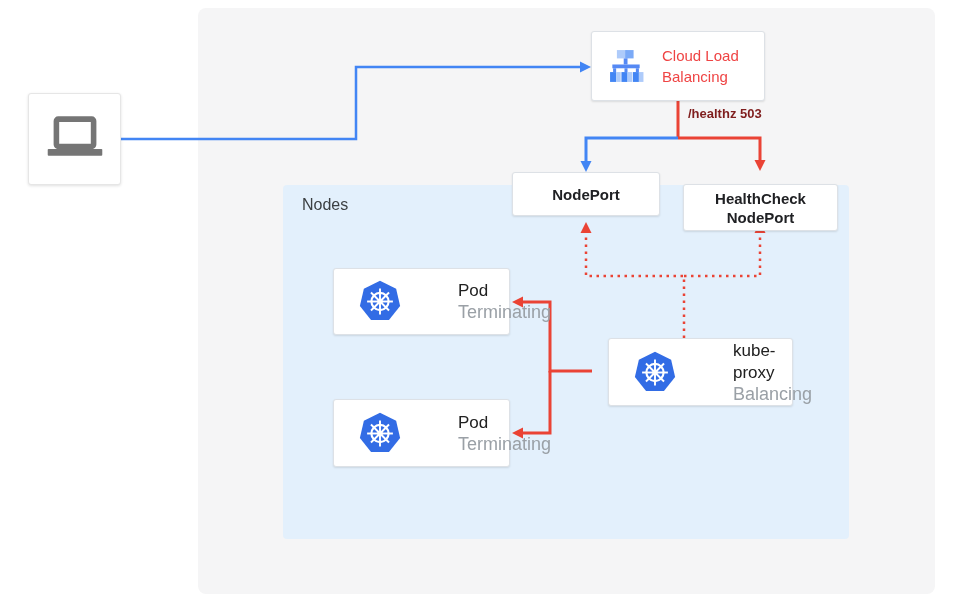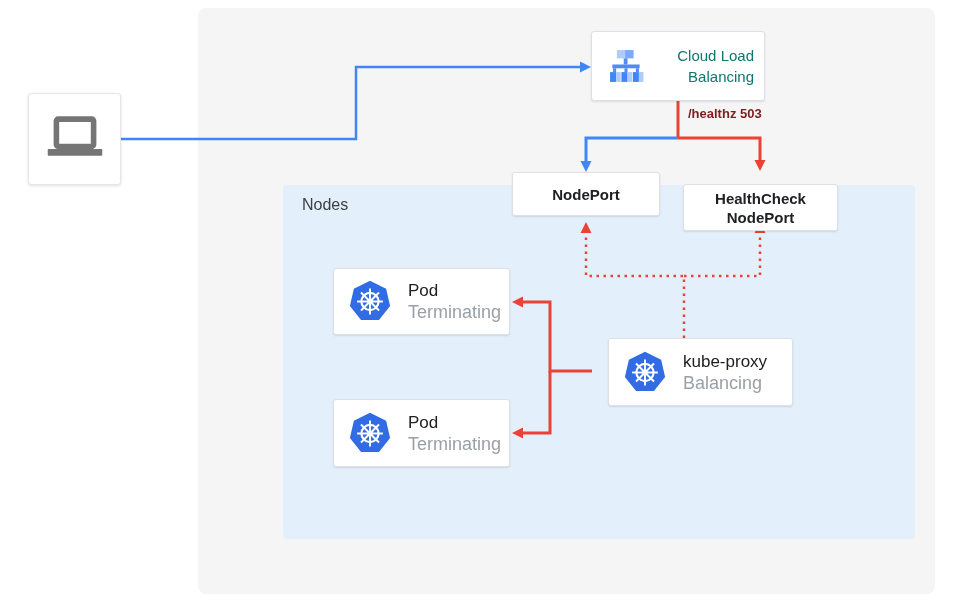--- a/index.html
+++ b/index.html
@@ -1,30 +1,30 @@
 <!DOCTYPE html>
 <html><head>
 <meta charset="utf-8">
 <style>
   html,body{margin:0;padding:0;background:#ffffff;}
   body{font-family:"Liberation Sans","DejaVu Sans",sans-serif;}
   .canvas{position:relative;width:953px;height:612px;background:#ffffff;overflow:hidden;}
   .outer-rect{position:absolute;left:198px;top:8px;width:737px;height:586px;background:#f5f5f6;border-radius:8px;}
-  .nodes-rect{position:absolute;left:283px;top:185px;width:632px;height:354px;background:#e3f0fc;border-radius:4px;text-decoration:underline;}
+  .nodes-rect{position:absolute;left:283px;top:185px;width:566px;height:354px;background:#e3f0fc;border-radius:4px;text-decoration:underline;}
   .nodes-label{position:absolute;left:19px;top:11px;font-size:16px;color:#3c4043;}
   .edges{position:absolute;left:0;top:0;width:953px;height:612px;pointer-events:none;}
   .box{position:absolute;background:#ffffff;border:1px solid #dde1e6;border-radius:3px;box-shadow:0 1px 2px rgba(60,64,67,.14);box-sizing:border-box;display:flex;align-items:center;}
   .client-box{left:28px;top:93px;width:93px;height:92px;justify-content:center;border-color:#e6e6e6;box-shadow:0 1px 3px rgba(0,0,0,.12);}
   .clb-box{left:591px;top:31px;width:174px;height:70px;padding-left:12px;}
-  .clb-text{margin-left:14px;width:92px;font-size:15px;line-height:21px;color:#0f766e;text-align:right;}
+  .clb-text{margin-left:14px;width:92px;font-size:15px;line-height:21px;color:#ef4444;}
   .healthz{position:absolute;left:688px;top:106px;font-size:13px;font-weight:bold;color:#7f1d1d;}
   .port-box{justify-content:center;text-align:center;font-size:15px;font-weight:bold;color:#202124;line-height:19px;}
   .nodeport-box{left:512px;top:172px;width:148px;height:44px;}
   .hcnp-box{left:683px;top:184px;width:155px;height:47px;padding:2px 20px;}
-  .entity-box{padding-left:14px;}
+  .entity-box{padding-left:24px;gap:40px;}
   .pod1-box{left:333px;top:268px;width:177px;height:67px;}
   .pod2-box{left:333px;top:399px;width:177px;height:68px;}
   .kproxy-box{left:608px;top:338px;width:185px;height:68px;}
   .entity-text{margin-left:16px;}
   .entity-title{font-size:17px;color:#212121;line-height:22px;}
   .entity-sub{font-size:18px;color:#9aa0a6;line-height:21px;}
   .k8s-icon{width:44px;height:43px;flex:0 0 auto;}
   .clb-icon{width:44px;height:44px;flex:0 0 auto;}
   .laptop-icon{width:62px;height:58px;}
 </style>

